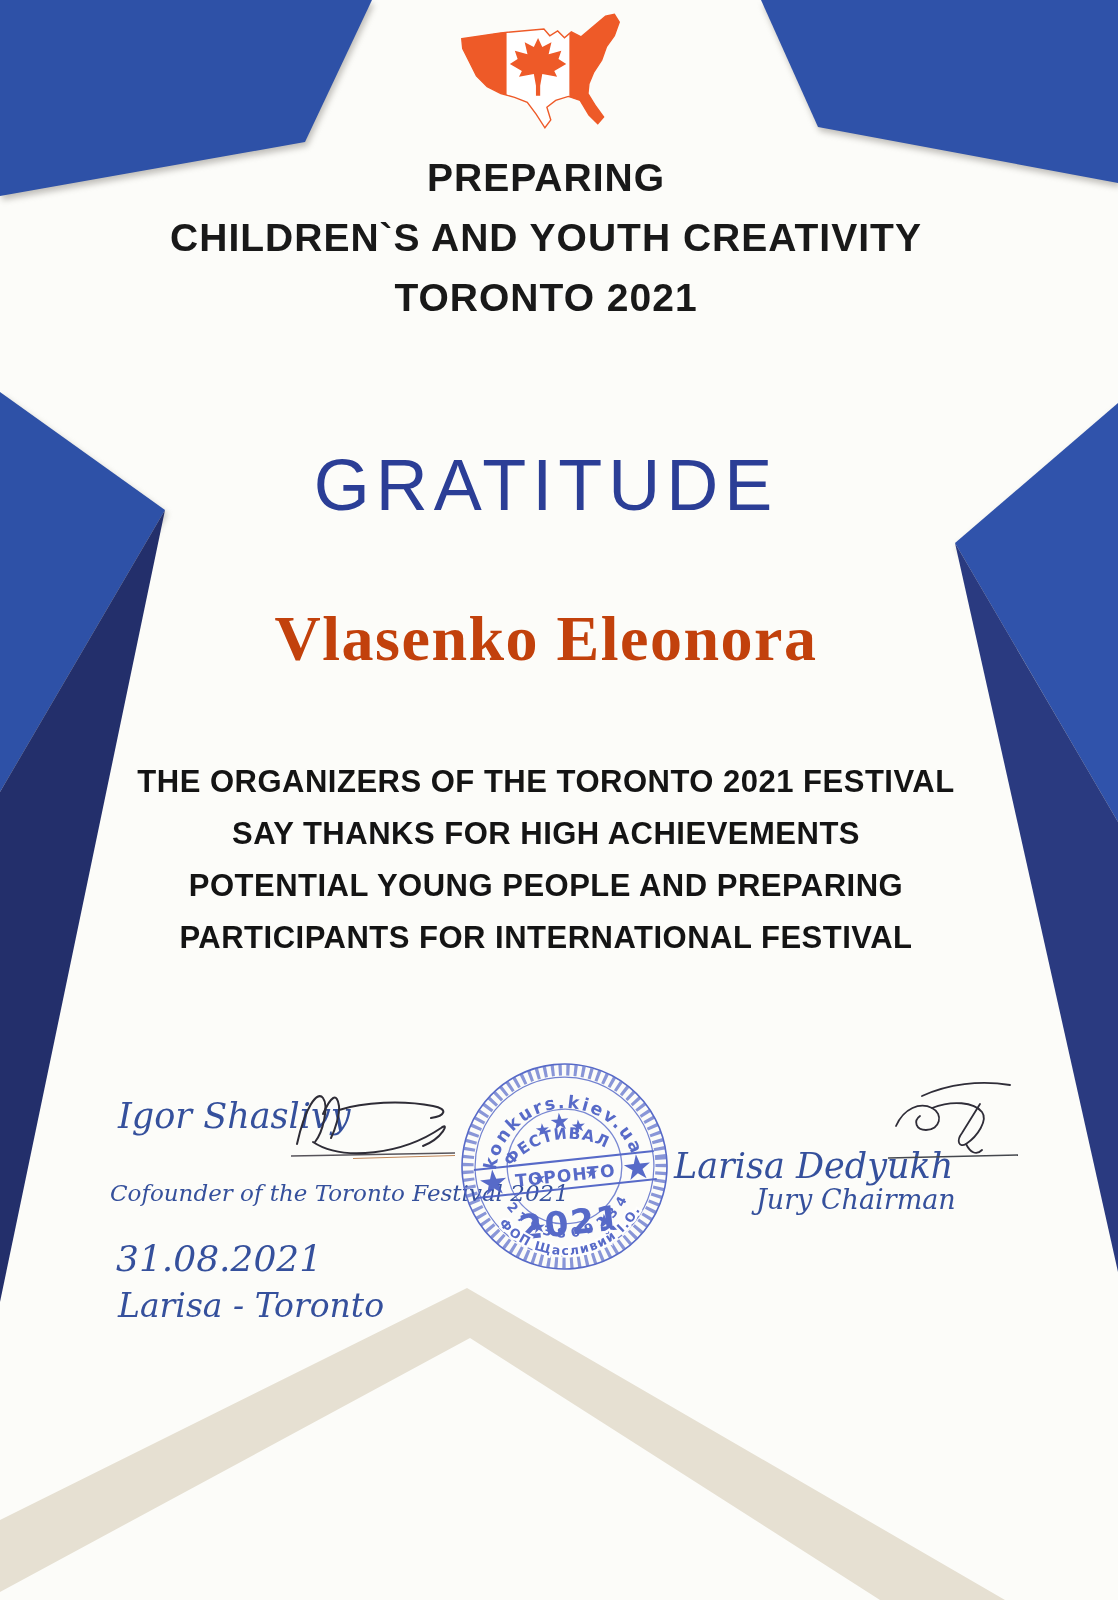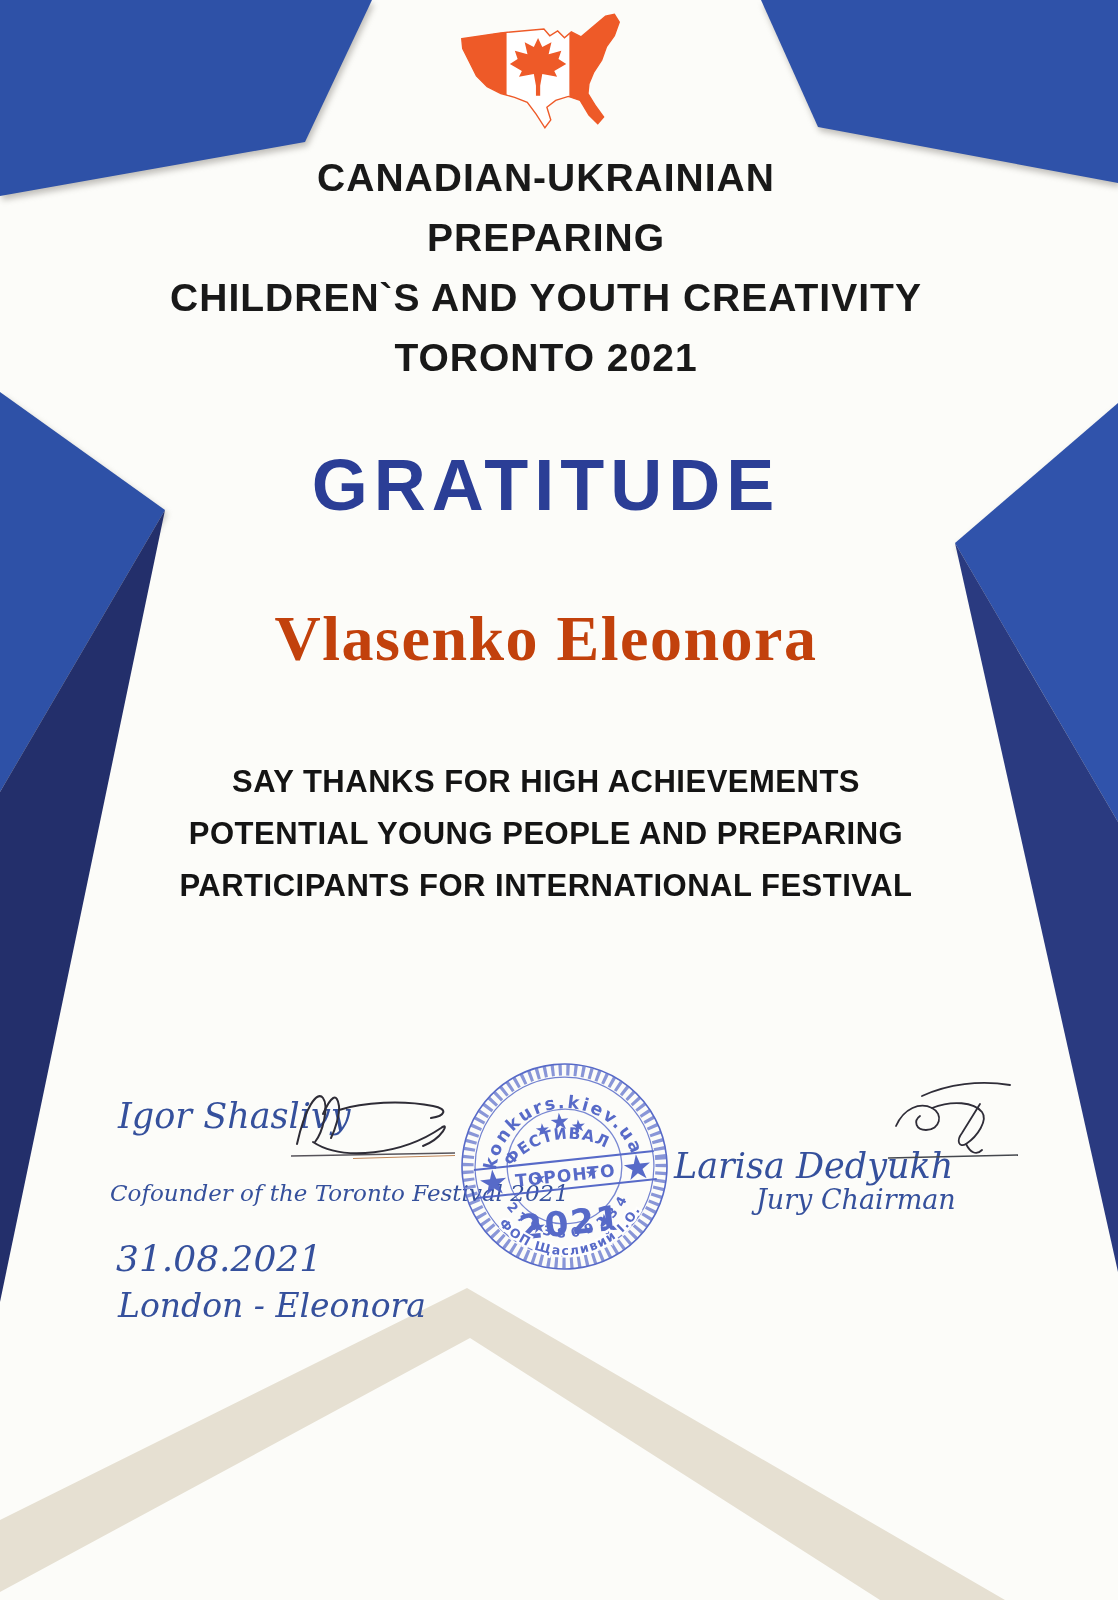--- a/index.html
+++ b/index.html
@@ -17,21 +17,21 @@
   .logo{position:absolute;left:450px;top:8px;width:182px;height:128px;}
 
   .header{
     position:absolute;left:0;top:148px;width:1092px;
     text-align:center;color:#191919;
     font-weight:bold;font-size:39px;line-height:60px;letter-spacing:1px;
   }
   .gratitude{
     position:absolute;left:0;top:444px;width:1092px;
     text-align:center;color:#2b3e96;
-    font-weight:bold;font-size:72px;letter-spacing:6px;
+    font-weight:normal;font-size:72px;letter-spacing:6px;
   }
   .recipient{
     position:absolute;left:0;top:602px;width:1092px;
     text-align:center;color:#c2410c;
     font-family:"Liberation Serif",serif;
     font-weight:bold;font-size:64px;letter-spacing:1.5px;
   }
   .bodytext{
     position:absolute;left:0;top:756px;width:1092px;
     text-align:center;color:#141414;
@@ -80,31 +80,31 @@
     <g clip-path="url(#mapClip)">
       <rect x="0" y="0" width="58" height="128" fill="#ee5a28"></rect>
       <rect x="58" y="0" width="64" height="128" fill="#ffffff"></rect>
       <rect x="122" y="0" width="64" height="128" fill="#ee5a28"></rect>
       <path fill="#ee5a28" transform="translate(90,58) scale(0.72)" d="M0,-40 L6,-27 L19,-34 L15,-17 L33,-22 L29,-10 L40,-3 L23,7 L27,15 L6,11 L3,28 L3,42 L-3,42 L-3,28 L-6,11 L-27,15 L-23,7 L-40,-3 L-29,-10 L-33,-22 L-15,-17 L-19,-34 L-6,-27 Z"></path>
     </g>
     <path fill="none" stroke="#ee5a28" stroke-width="1.4" d="M12,30 L52,24 L96,20 L102,27 L110,22 L117,29 L124,23 L134,28 L147,17 L159,7 L168,5 L173,13 L168,27 L160,38 L155,52 L147,64 L142,76 L141,86 L149,99 L157,110 L151,117 L142,108 L133,93 L121,89 L108,93 L99,100 L103,113 L97,121 L88,107 L79,95 L66,90 L52,86 L38,79 L27,68 L19,52 L13,40 Z"></path>
   </svg>
 
   <div class="header">
-    <div>CANADIAN-UKRAINIAN</div>
     <div>PREPARING</div>
     <div>CHILDREN`S AND YOUTH CREATIVITY</div>
     <div>TORONTO 2021</div>
   </div>
 
   <div class="gratitude">GRATITUDE</div>
 
   <div class="recipient">Vlasenko Eleonora</div>
 
   <div class="bodytext">
+    <div>THE ORGANIZERS OF THE TORONTO 2021 FESTIVAL</div>
     <div>SAY THANKS FOR HIGH ACHIEVEMENTS</div>
     <div>POTENTIAL YOUNG PEOPLE AND PREPARING</div>
     <div>PARTICIPANTS FOR INTERNATIONAL FESTIVAL</div>
   </div>
 
   <div class="script signer-name-left">Igor Shaslivy</div>
 
   <svg class="sig-left" viewBox="0 0 180 96" xmlns="http://www.w3.org/2000/svg">
     <line x1="8" y1="76" x2="172" y2="73" stroke="#56535a" stroke-width="1.6"></line>
     <line x1="70" y1="78.5" x2="172" y2="75.5" stroke="#b5713c" stroke-width="1.1" opacity=".85"></line>
@@ -126,21 +126,21 @@
       <path d="M44,20 C70,8 102,4 132,9"></path>
       <path d="M18,50 C26,32 42,26 54,32 C66,38 62,54 48,54 C38,54 35,45 42,40"></path>
       <path d="M54,32 C74,24 96,26 104,36 C110,44 100,60 88,68 C81,72 78,65 84,57 L102,28"></path>
       <path d="M88,68 C92,76 98,80 104,74"></path>
     </g>
   </svg>
 
   <div class="script signer-role-right">Jury Chairman</div>
 
   <div class="script date-text">31.08.2021</div>
-  <div class="script location-text">London - Eleonora</div>
+  <div class="script location-text">Larisa - Toronto</div>
 
   <svg class="stamp" viewBox="0 0 212 212" xmlns="http://www.w3.org/2000/svg">
     <defs>
       <path id="arcTop" d="M36,118 A70,70 0 1 1 176,118"></path>
       <path id="arcFest" d="M58,96  A75,75 0 0 1 154,96"></path>
       <path id="arcNum" d="M40,130 A70,70 0 0 0 172,130"></path>
       <path id="arcOwner" d="M22,122 A85,85 0 0 0 190,122"></path>
     </defs>
     <g transform="rotate(-6 106 106)">
       <circle cx="106" cy="106" r="102" fill="none" stroke="#4a5ec4" stroke-width="1.6"></circle>

